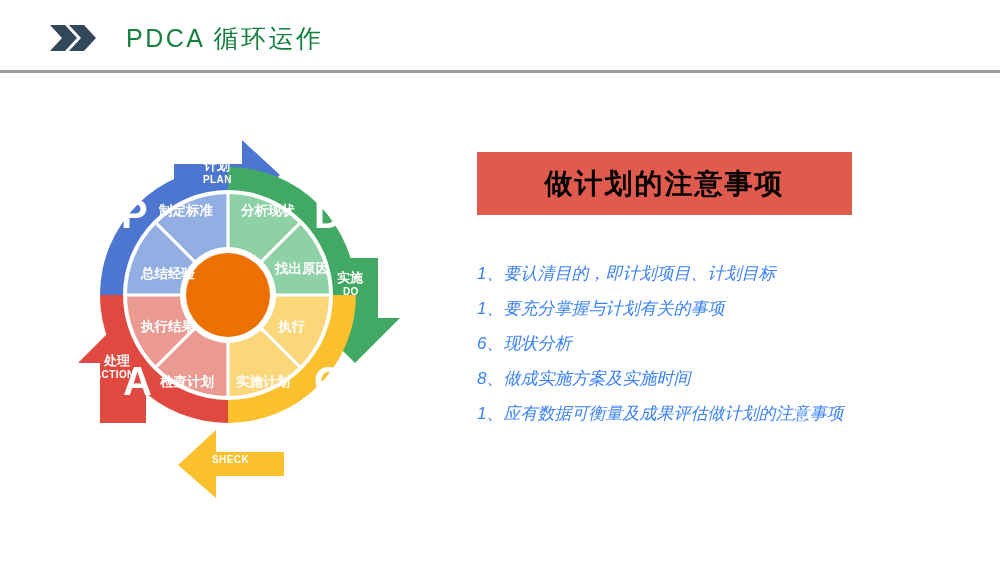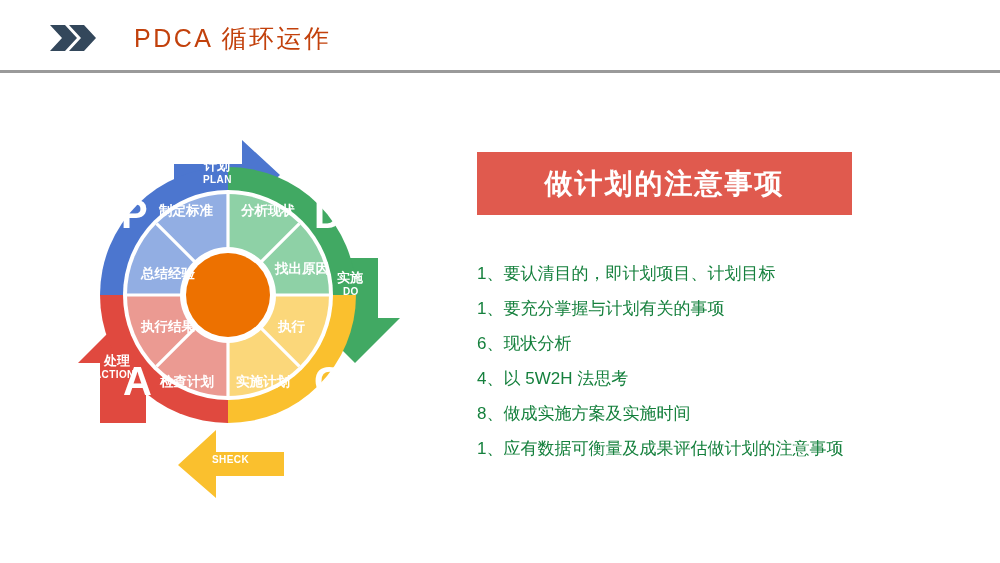--- a/index.html
+++ b/index.html
@@ -32,24 +32,24 @@
     align-items: center;
     height: 40px;
   }
   #chevron-icon {
     width: 46px;
     height: 26px;
     display: block;
     flex: 0 0 auto;
   }
   #page-title {
-    margin-left: 38px;
+    margin-left: 30px;
     font-size: 25px;
     letter-spacing: 2.5px;
-    color: #c2410c;
+    color: #15803d;
     font-weight: 400;
     white-space: nowrap;
     line-height: 1;
   }
   #header-rule {
     position: absolute;
     left: 0;
     top: 70px;
     width: 1000px;
     height: 3px;
@@ -104,39 +104,40 @@
   }
   #title-banner {
     width: 375px;
     height: 63px;
     background: #e05a4e;
     display: flex;
     align-items: center;
     justify-content: center;
   }
   #banner-text {
-    color: #ffffff;
+    color: #000000;
     font-size: 28px;
     font-weight: bold;
     letter-spacing: 2px;
     line-height: 1;
   }
   #notes-list {
     margin: 0;
     padding: 0;
     list-style: none;
     margin-top: 50px;
   }
   .note-item {
     font-size: 17px;
-    color: #15803d;
+    color: #3b82f6;
     line-height: 1;
     margin-bottom: 18px;
     white-space: nowrap;
     font-weight: 400;
+    font-style: italic;
   }
 </style>
 </head>
 <body>
 
 <div id="slide-header">
   <div id="header-inner">
     <svg id="chevron-icon" viewBox="0 0 46 26">
       <polygon points="0,0 15,0 27,13 15,26 0,26 12,13" fill="#33475b"></polygon>
       <polygon points="19,0 34,0 46,13 34,26 19,26 31,13" fill="#33475b"></polygon>
@@ -245,17 +246,16 @@
 </div>
 
 <div id="content-panel">
   <div id="title-banner">
     <span id="banner-text">做计划的注意事项</span>
   </div>
   <ul id="notes-list">
     <li class="note-item">1、要认清目的，即计划项目、计划目标</li>
     <li class="note-item">1、要充分掌握与计划有关的事项</li>
     <li class="note-item">6、现状分析</li>
-    <li class="note-item">4、以 5W2H 法思考</li>
     <li class="note-item">8、做成实施方案及实施时间</li>
     <li class="note-item">1、应有数据可衡量及成果评估做计划的注意事项</li>
   </ul>
 </div>
 
 </body></html>

